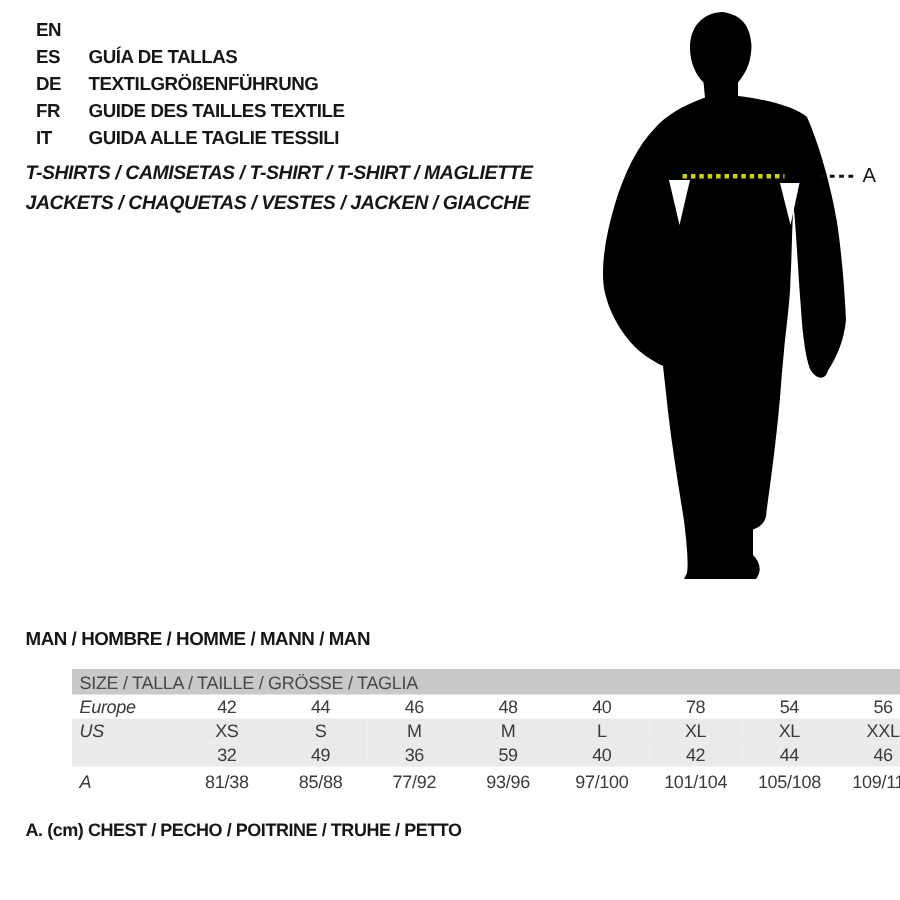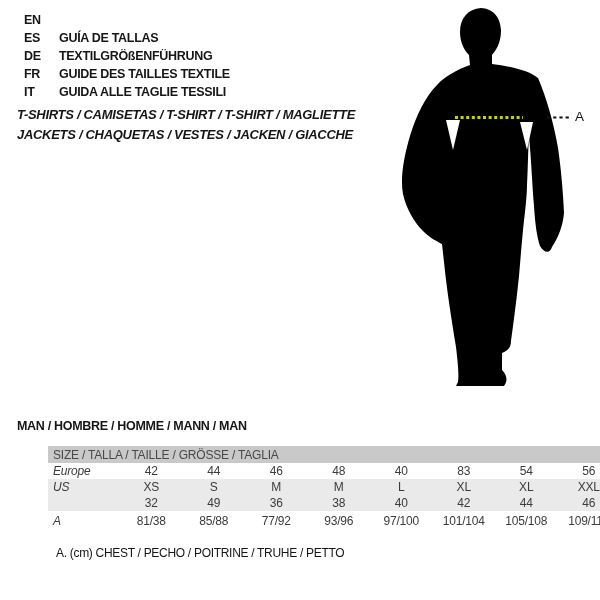--- a/index.html
+++ b/index.html
@@ -33,21 +33,21 @@
   
   .size-table{position:absolute;left:18px;top:446px;width:572px;margin-left:30px;}
   .size-table table{width:100%;border-collapse:collapse;table-layout:fixed;font-size:12px;color:var(--table-text);letter-spacing:-0.2px;}
   .size-table col.c-label{width:72px;}
   .size-table td{height:16px;text-align:center;vertical-align:middle;padding:0;}
   .size-table tr.hdr td{background:var(--table-header-bg);text-align:left;padding-left:5px;height:17px;color:#484848;}
   .size-table td.lbl{text-align:left;padding-left:5px;font-style:italic;}
   .size-table tr.shade td{background:var(--row-shade-bg);}
   .size-table tr.last td{height:19px;}
   
-  .footnote{position:absolute;left:17px;top:546px;font-size:12px;font-weight:normal;letter-spacing:-0.3px;margin-left:39px;}
+  .footnote{position:absolute;left:17px;top:546px;font-size:12px;font-weight:bold;letter-spacing:-0.3px;}
 </style>
 </head>
 <body>
 
 <div class="canvas">
 
   <div class="lang-list">
     <div class="lang-row">
       <span class="lang-code">EN</span>
     </div>
@@ -134,41 +134,41 @@
       <tr class="hdr">
         <td colspan="9">SIZE / TALLA / TAILLE / GRÖSSE / TAGLIA</td>
       </tr>
       <tr>
         <td class="lbl">Europe</td>
         <td>42</td>
         <td>44</td>
         <td>46</td>
         <td>48</td>
         <td>40</td>
-        <td>83</td>
+        <td>78</td>
         <td>54</td>
         <td>56</td>
       </tr>
       <tr class="shade">
         <td class="lbl">US</td>
         <td>XS</td>
         <td>S</td>
         <td>M</td>
         <td>M</td>
         <td>L</td>
         <td>XL</td>
         <td>XL</td>
         <td>XXL</td>
       </tr>
       <tr class="shade">
         <td class="lbl"></td>
         <td>32</td>
         <td>49</td>
         <td>36</td>
-        <td>38</td>
+        <td>59</td>
         <td>40</td>
         <td>42</td>
         <td>44</td>
         <td>46</td>
       </tr>
       <tr class="last">
         <td class="lbl">A</td>
         <td>81/38</td>
         <td>85/88</td>
         <td>77/92</td>

